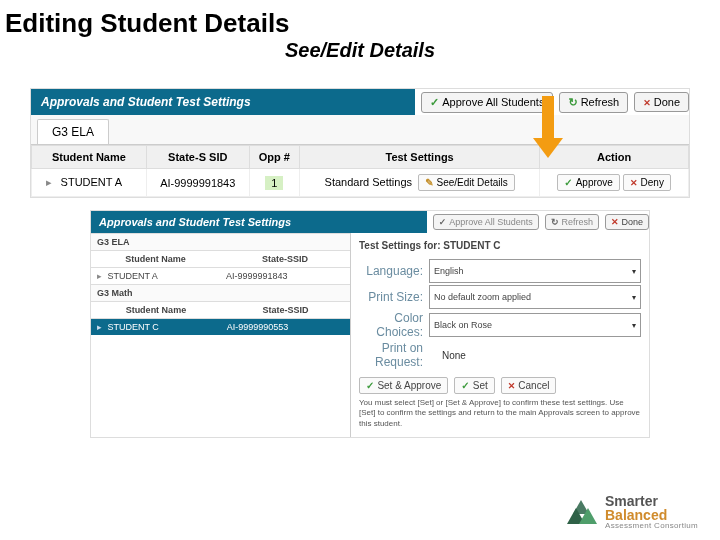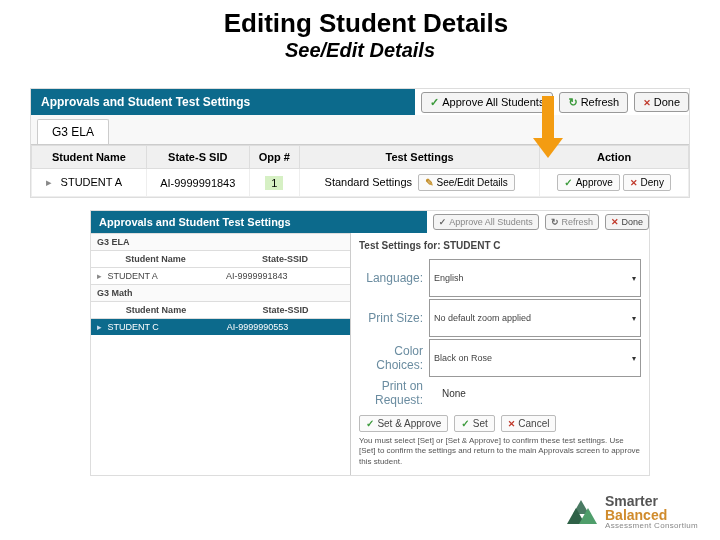--- a/index.html
+++ b/index.html
@@ -8,22 +8,21 @@
     width: 720px;
     height: 540px;
     font-family: Arial, Helvetica, sans-serif;
     background: #fff;
     position: relative;
     overflow: hidden;
   }
   .slide-title {
     font-size: 26px;
     font-weight: bold;
-    text-align: center;
-    margin: 8px 0 0 12px;
+    margin: 8px 0 0 5px;
   }
   .slide-subtitle {
     font-size: 20px;
     font-weight: bold;
     font-style: italic;
     text-align: center;
     margin: 0 0 10px 0;
   }
 
   
@@ -35,20 +34,21 @@
   .panel-header {
     display: flex;
     align-items: center;
   }
   .panel-title {
     background: #0c6a8c;
     color: #fff;
     font-weight: bold;
     padding: 6px 10px;
     flex: 1;
+    font-style: italic;
   }
   .hdr-btn {
     background: #f4f4f4;
     border: 1px solid #999;
     border-radius: 3px;
     padding: 3px 8px;
     margin-left: 6px;
     font-size: 11px;
     display: inline-flex;
     align-items: center;
@@ -103,21 +103,21 @@
   .pb-right { flex:1; padding:4px 8px 8px 8px; }
   .sec-label { font-size:9px; font-weight:bold; padding:3px 6px; border-top:1px solid #ddd; border-bottom:1px solid #ddd; background:#fafafa;}
   table.t2 { width:100%; border-collapse:collapse; font-size:9px; }
   table.t2 th { font-weight:bold; text-align:center; padding:3px; border-bottom:1px solid #ddd;}
   table.t2 td { padding:3px 6px; border-top:1px solid #eee;}
   tr.selrow td { background:#0c6a8c; color:#fff; }
   .ts-header { font-size:10px; font-weight:bold; padding:3px 0 6px 0; }
   .frow { display:flex; align-items:center; margin:2px 0; }
   .flabel { width:70px; font-size:12px; color:#6a8ca0; text-align:right; padding-right:6px;}
   .fsel {
-    flex:1; border:1px solid #999; background:#fff; font-size:9px; padding:13px 4px;
+    flex:1; border:1px solid #999; background:#fff; font-size:9px; padding:6px 4px;
     display:flex; justify-content:space-between; align-items:center; cursor:pointer;
   }
   .caret::after { content:"▾"; font-size:8px; color:#333; }
   .fval { font-size:10px; color:#333;margin-left:13px; }
   .btnrow { margin:8px 0 4px 0; display:flex; gap:6px; }
   .helptext { font-size:8px; color:#555; line-height:1.3; }
 
   
   .arrow {
     position:absolute; left:533px; top:96px; width:30px; height:62px; pointer-events:none;

